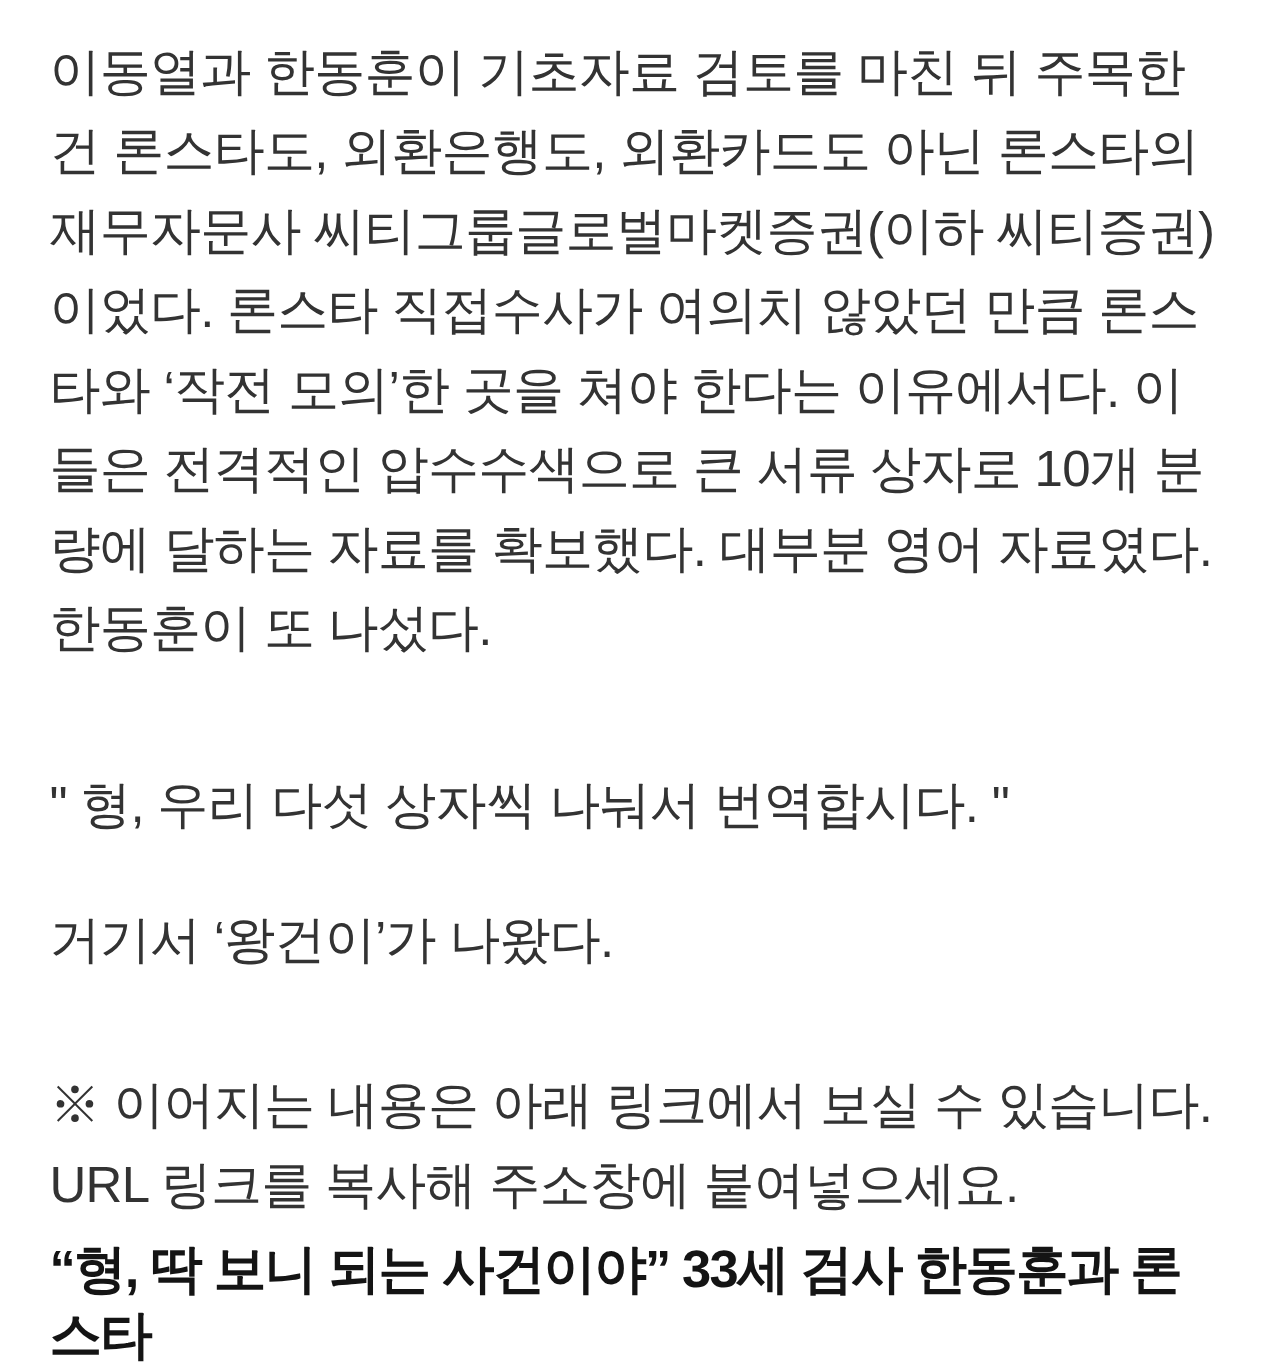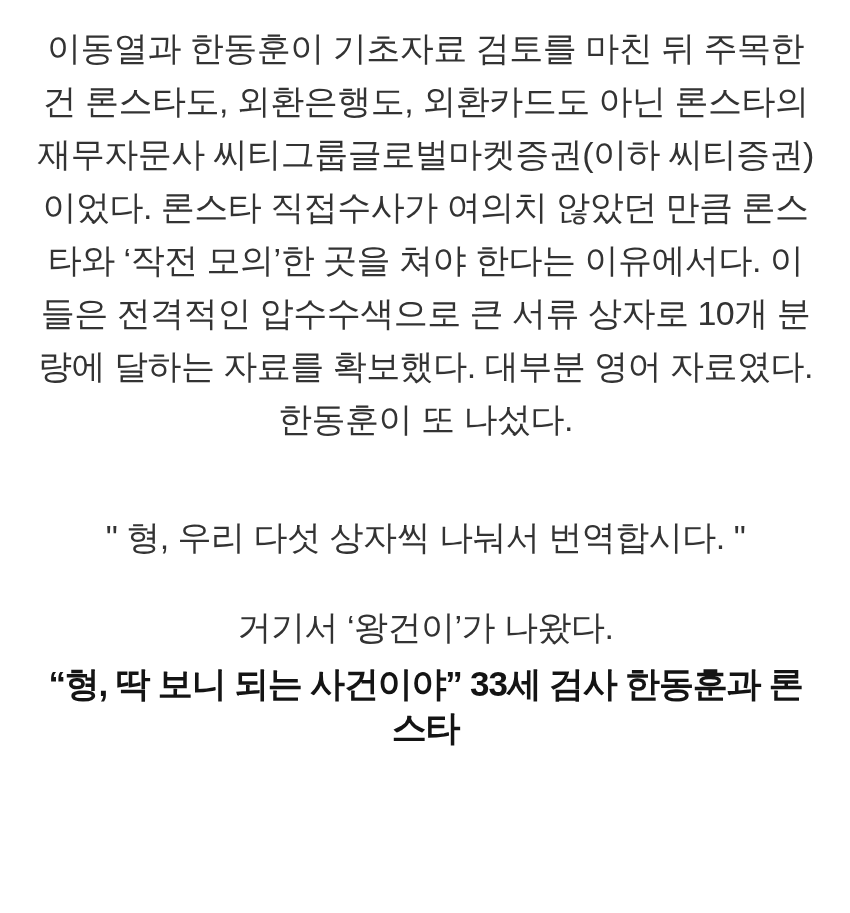--- a/index.html
+++ b/index.html
@@ -12,21 +12,20 @@
     height: 913px;
     overflow: hidden;
     font-family: "Liberation Sans", sans-serif;
   }
   .page {
     box-sizing: border-box;
     width: 850px;
     height: 913px;
     padding: 22px 32px 0 33px;
     background: #ffffff;
-    text-align: center;
   }
   .body-text {
     margin: 0;
     font-size: 34px;
     line-height: 53px;
     color: #333333;
     letter-spacing: -0.5px;
     word-break: normal;
     overflow-wrap: break-word;
   }
@@ -46,16 +45,17 @@
 <body>
 
 <main class="page">
 
   <p class="body-text intro">이동열과 한동훈이 기초자료 검토를 마친 뒤 주목한 건 론스타도, 외환은행도, 외환카드도 아닌 론스타의 재무자문사 씨티그룹글로벌마켓증권(이하 씨티증권)이었다. 론스타 직접수사가 여의치 않았던 만큼 론스타와 ‘작전 모의’한 곳을 쳐야 한다는 이유에서다. 이들은 전격적인 압수수색으로 큰 서류 상자로 10개 분량에 달하는 자료를 확보했다. 대부분 영어 자료였다. 한동훈이 또 나섰다.</p>
 
   <p class="body-text quote">" 형, 우리 다섯 상자씩 나눠서 번역합시다. "</p>
 
   <p class="body-text discovery">거기서 ‘왕건이’가 나왔다.</p>
 
+  <p class="body-text link-notice">※ 이어지는 내용은 아래 링크에서 보실 수 있습니다. URL 링크를 복사해 주소창에 붙여넣으세요.</p>
 
   <p class="headline">“형, 딱 보니 되는 사건이야” 33세 검사 한동훈과 론스타</p>
 
 </main>
 
 </body></html>

